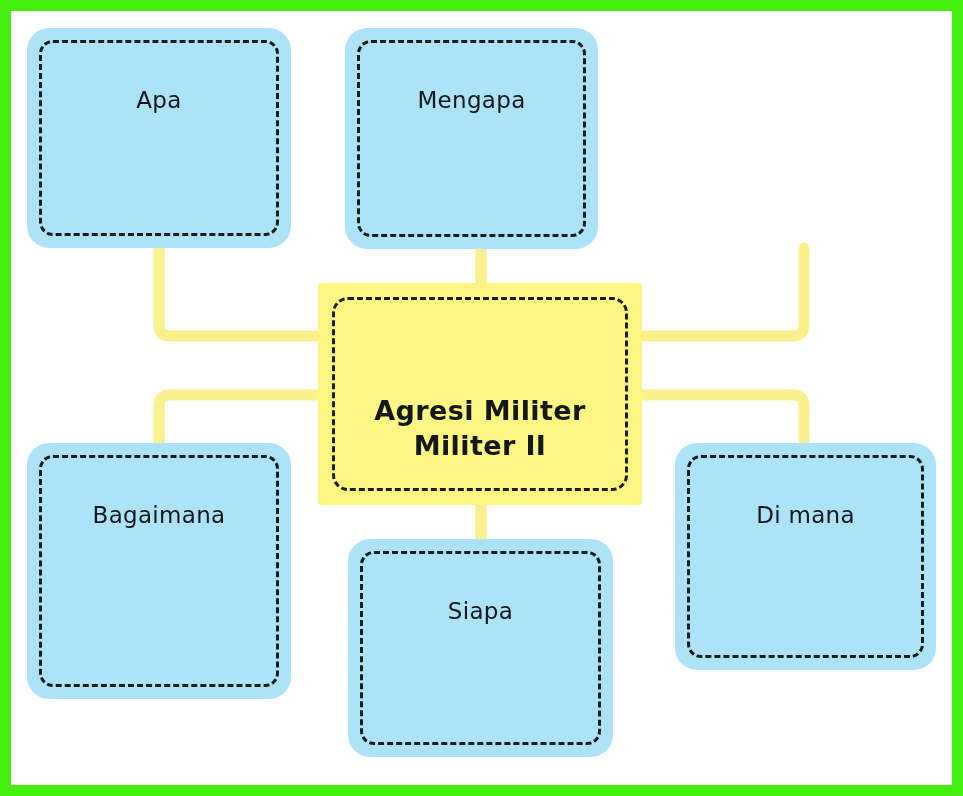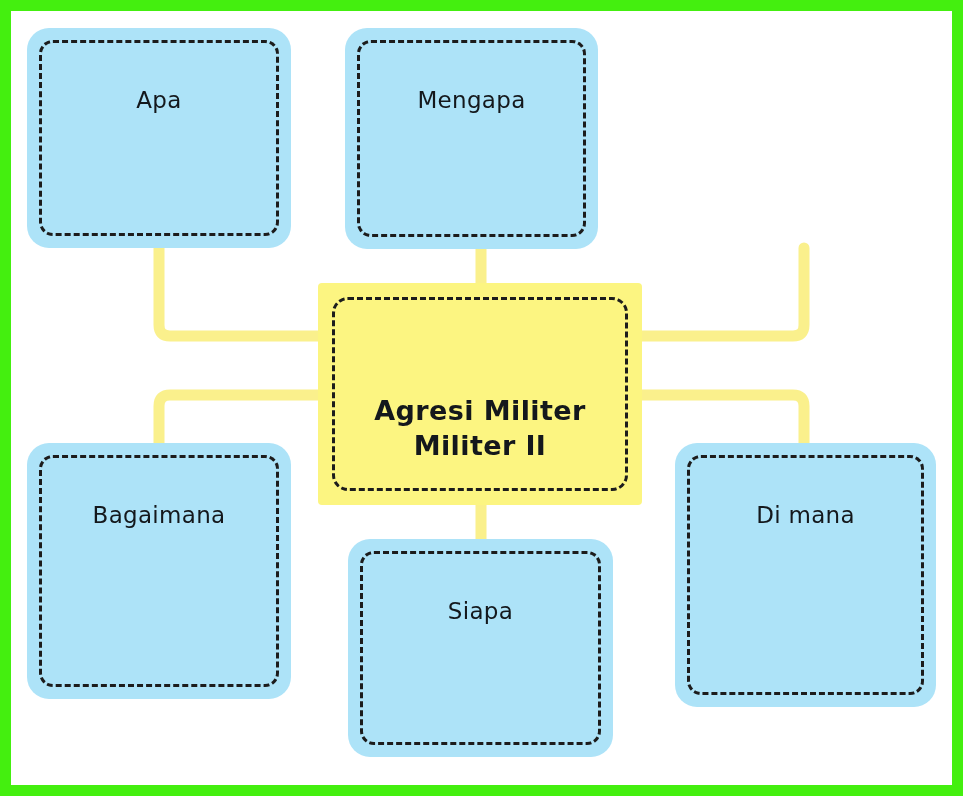--- a/index.html
+++ b/index.html
@@ -97,21 +97,21 @@
     letter-spacing: 0.4px;
     line-height: 1.28;
   }
 
   
   #node-apa       { left: 27px;  top: 28px;  width: 264px; height: 220px; }
   #node-mengapa   { left: 345px; top: 28px;  width: 253px; height: 221px; }
   #node-siapa     { left: 672px; top: 28px;  width: 264px; height: 220px; }
   #node-center    { left: 318px; top: 283px; width: 324px; height: 222px; }
   #node-bagaimana { left: 27px;  top: 443px; width: 264px; height: 256px; }
-  #node-dimana    { left: 675px; top: 443px; width: 261px; height: 264px; }
+  #node-dimana    { left: 675px; top: 443px; width: 261px; height: 227px; }
   #node-kapan     { left: 348px; top: 539px; width: 265px; height: 218px; }
 </style>
 </head>
 <body>
 
 <div class="canvas">
 
   <svg class="connectors" viewBox="0 0 963 796" width="963" height="796" aria-hidden="true">
     <g fill="none" stroke="#faf08c" stroke-width="11" stroke-linecap="round" stroke-linejoin="round">
 

